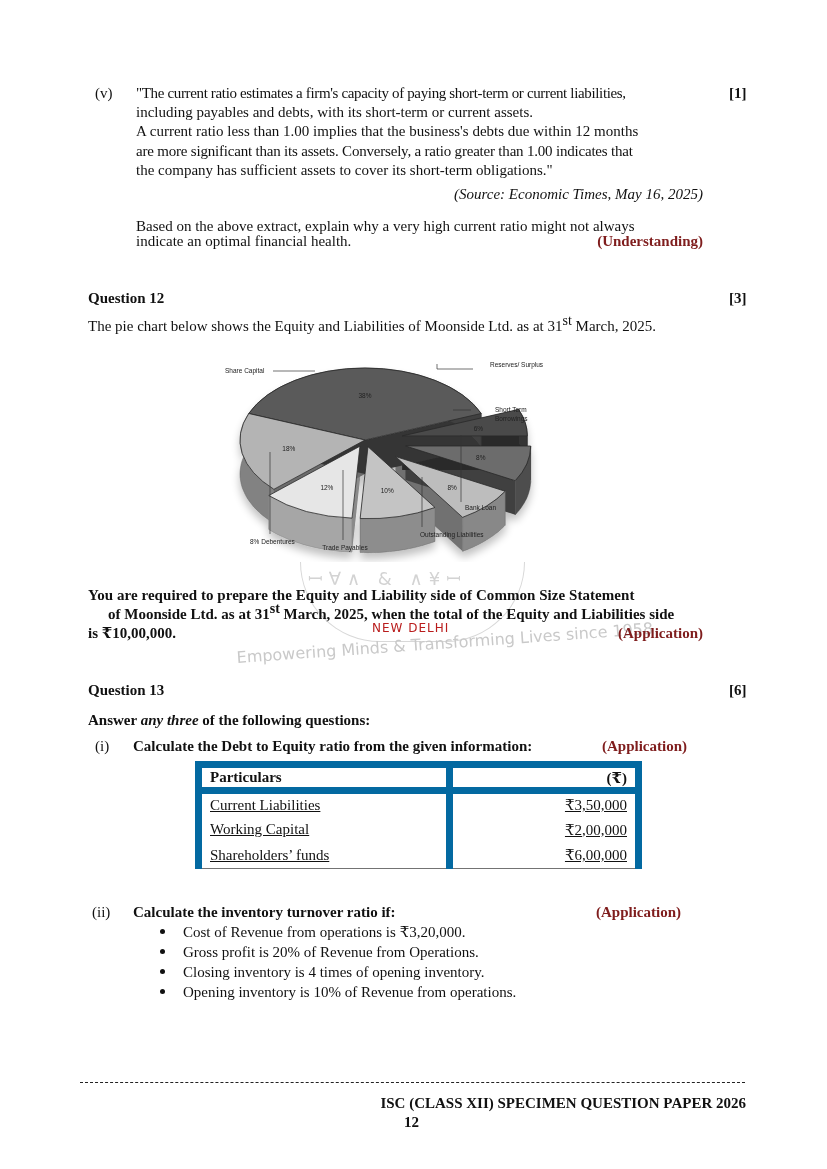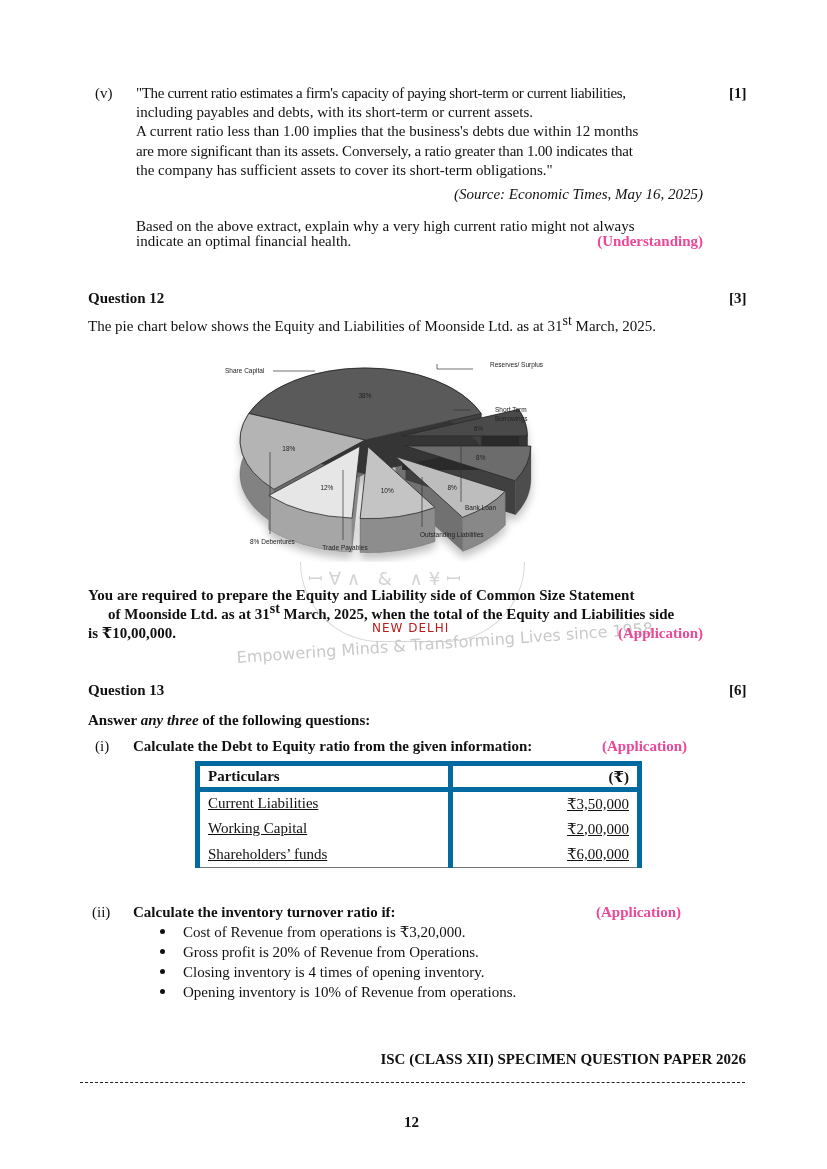--- a/index.html
+++ b/index.html
@@ -7,34 +7,34 @@
     body {
       position: relative;
       font-family: "Liberation Serif", "DejaVu Serif", serif;
       color: #111111;
       font-size: 15px;
       overflow: hidden;
     }
     .abs { position: absolute; }
     .line { position: absolute; white-space: nowrap; line-height: 20px; }
     .bold { font-weight: bold; }
-    .green { color: #ec4899; font-weight: bold; }
+    .green { color: #7f1d1d; font-weight: bold; }
     .italic { font-style: italic; }
     sup { font-size: 14px; vertical-align: 6px; line-height: 0; }
 
     
     .watermark { position: absolute; color: #c8c8c8; pointer-events: none; }
     .wm-arc { position: absolute; left: 300px; top: 562px; width: 225px; height: 80px; border: 1.5px solid #d8d8d8; border-top: none; border-radius: 0 0 120px 120px; }
     .wm-crest { left: 308px; top: 566px; font-family: "DejaVu Sans", sans-serif; font-size: 18px; letter-spacing: 6px; color: #d3d3d3; }
     .wm-city { left: 372px; top: 621px; font-family: "DejaVu Sans", sans-serif; font-size: 12px; letter-spacing: 1px; color: #b91c1c; }
     .wm-tag { left: 236px; top: 648px; font-family: "DejaVu Sans", sans-serif; font-size: 16px; color: #c9c9c9; transform: rotate(-4deg); transform-origin: left top; }
 
     
     .dtable { position: absolute; left: 195px; top: 761px; width: 447px; border-collapse: collapse; }
-    .dtable td, .dtable th { border: 5px solid #0369a1; padding: 0 8px; height: 26px; font-size: 15px; font-weight: normal; }
+    .dtable td, .dtable th { border: 7px solid #0369a1; padding: 0 8px; height: 26px; font-size: 15px; font-weight: normal; }
     .dtable th { font-weight: bold; text-align: left; }
     .dtable .amt { text-align: right; width: 189px; }
     .dtable tbody td { border-top: none; border-bottom: none; text-decoration: underline; }
     .dtable tbody tr:last-child td { border-bottom: 1px solid #737373; }
 
     .bullet { position: absolute; width: 5px; height: 5px; border-radius: 50%; background: #111; }
 
     .footer-rule { position: absolute; left: 80px; top: 1082px; width: 665px; height: 0; border-top: 1px dashed #222; }
 
     svg text { font-family: "Liberation Sans", "DejaVu Sans", sans-serif; }
@@ -184,14 +184,14 @@
   <div class="line" style="left:183px; top:922px;">Cost of Revenue from operations is ₹3,20,000.</div>
   <span class="bullet" style="left:160px; top:949px;"></span>
   <div class="line" style="left:183px; top:942px;">Gross profit is 20% of Revenue from Operations.</div>
   <span class="bullet" style="left:160px; top:969px;"></span>
   <div class="line" style="left:183px; top:962px;">Closing inventory is 4 times of opening inventory.</div>
   <span class="bullet" style="left:160px; top:989px;"></span>
   <div class="line" style="left:183px; top:982px;">Opening inventory is 10% of Revenue from operations.</div>
 </div>
 
 <div class="footer-rule"></div>
-<div class="line bold" style="right:81px; top:1049px;">ISC (CLASS XII) SPECIMEN QUESTION PAPER 2026</div>
+<div class="line bold" style="right:81px; top:1093px;">ISC (CLASS XII) SPECIMEN QUESTION PAPER 2026</div>
 <div class="line bold" style="left:404px; top:1112px;">12</div>
 
 </body></html>

